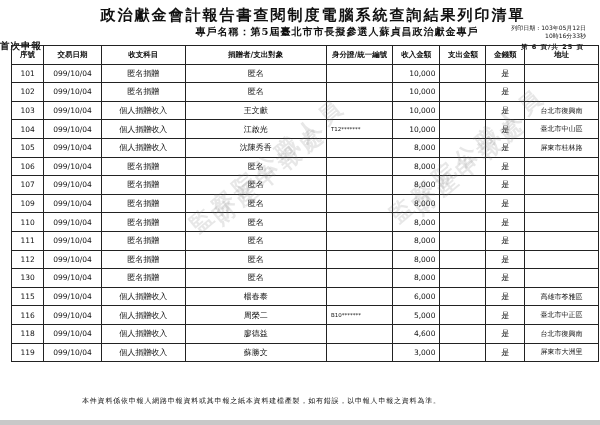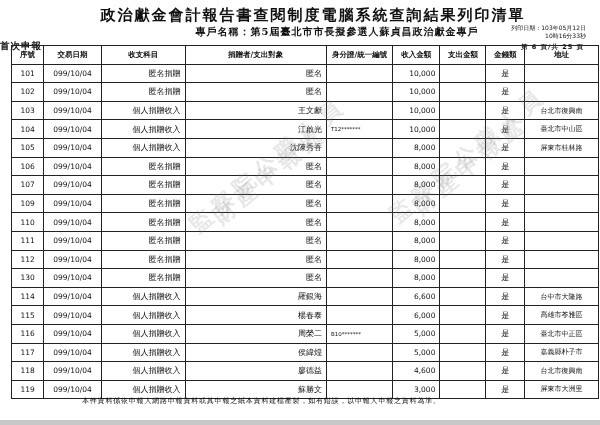--- a/index.html
+++ b/index.html
@@ -30,21 +30,21 @@
     table.report {
       position: absolute; left: 11px; top: 45px; width: 588px;
       border-collapse: collapse; font-size: 8px; table-layout: fixed;
     }
     table.report th, table.report td {
       border: 1.3px solid #222; height: 17.6px; padding: 0 4px; white-space: nowrap; overflow: hidden;
     }
     table.report th { font-weight: bold; text-align: center; font-size: 7.5px; }
     td.c { text-align: center; }
     td.r { text-align: right; }
-    td.l { text-align: right; padding-left: 8px; }
+    td.l { text-align: center; padding-left: 8px; }
     td.mono { font-family: "DejaVu Sans", sans-serif; font-size: 7.5px; }
     td.idno { font-size: 5.5px; font-family: "DejaVu Sans", sans-serif; padding-left: 8px; }
     td.addr { font-size: 7px; text-align: center; }
     .footnote {
       position: absolute; left: 38px; top: 396px; font-size: 7px; letter-spacing: 0.8px; margin-left: 44px;
     }
     .bottom-bar { position: absolute; left: 0; right: 0; bottom: 0; height: 5px; background: #c8c8c8; }
     .watermark {
       position: absolute; font-size: 22px; color: rgba(120,120,120,0.18);
       transform: rotate(-40deg); letter-spacing: 6px; pointer-events: none; white-space: nowrap;
@@ -215,62 +215,40 @@
         <td class="c mono">099/10/04</td>
         <td class="l">匿名捐贈</td>
         <td class="l">匿名</td>
         <td class="idno"></td>
         <td class="r mono">8,000</td>
         <td class="r mono"></td>
         <td class="c">是</td>
         <td class="addr"></td>
       </tr>
       <tr>
-        <td class="c mono">114</td>
-        <td class="c mono">099/10/04</td>
-        <td class="l">個人捐贈收入</td>
-        <td class="l">羅銀海</td>
-        <td class="idno"></td>
-        <td class="r mono">6,600</td>
-        <td class="r mono"></td>
-        <td class="c">是</td>
-        <td class="addr">台中市大隆路</td>
-      </tr>
-      <tr>
         <td class="c mono">115</td>
         <td class="c mono">099/10/04</td>
         <td class="l">個人捐贈收入</td>
         <td class="l">楊春泰</td>
         <td class="idno"></td>
         <td class="r mono">6,000</td>
         <td class="r mono"></td>
         <td class="c">是</td>
         <td class="addr">高雄市苓雅區</td>
       </tr>
       <tr>
         <td class="c mono">116</td>
         <td class="c mono">099/10/04</td>
         <td class="l">個人捐贈收入</td>
         <td class="l">周榮二</td>
         <td class="idno">B10*******</td>
         <td class="r mono">5,000</td>
         <td class="r mono"></td>
         <td class="c">是</td>
         <td class="addr">臺北市中正區</td>
-      </tr>
-      <tr>
-        <td class="c mono">117</td>
-        <td class="c mono">099/10/04</td>
-        <td class="l">個人捐贈收入</td>
-        <td class="l">侯緯煌</td>
-        <td class="idno"></td>
-        <td class="r mono">5,000</td>
-        <td class="r mono"></td>
-        <td class="c">是</td>
-        <td class="addr">嘉義縣朴子市</td>
       </tr>
       <tr>
         <td class="c mono">118</td>
         <td class="c mono">099/10/04</td>
         <td class="l">個人捐贈收入</td>
         <td class="l">廖德益</td>
         <td class="idno"></td>
         <td class="r mono">4,600</td>
         <td class="r mono"></td>
         <td class="c">是</td>

